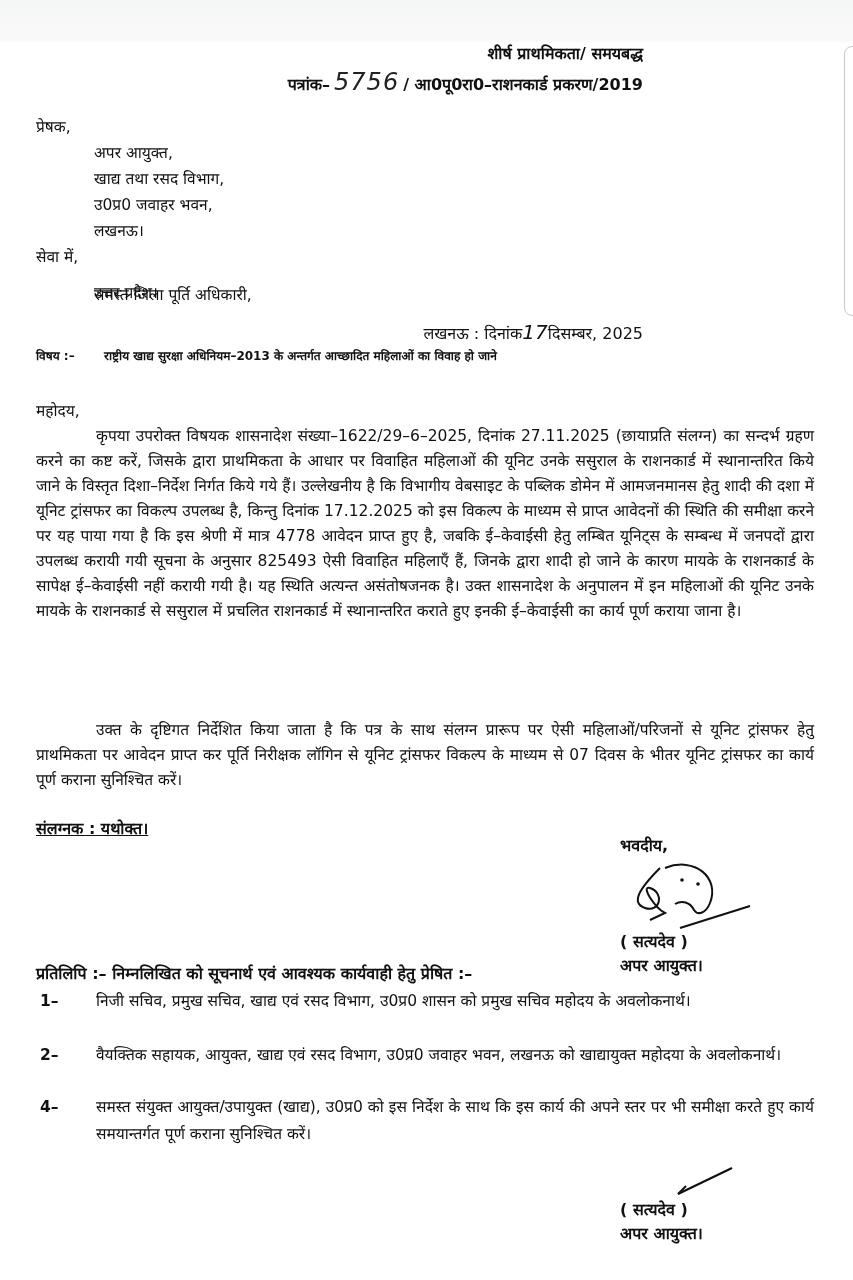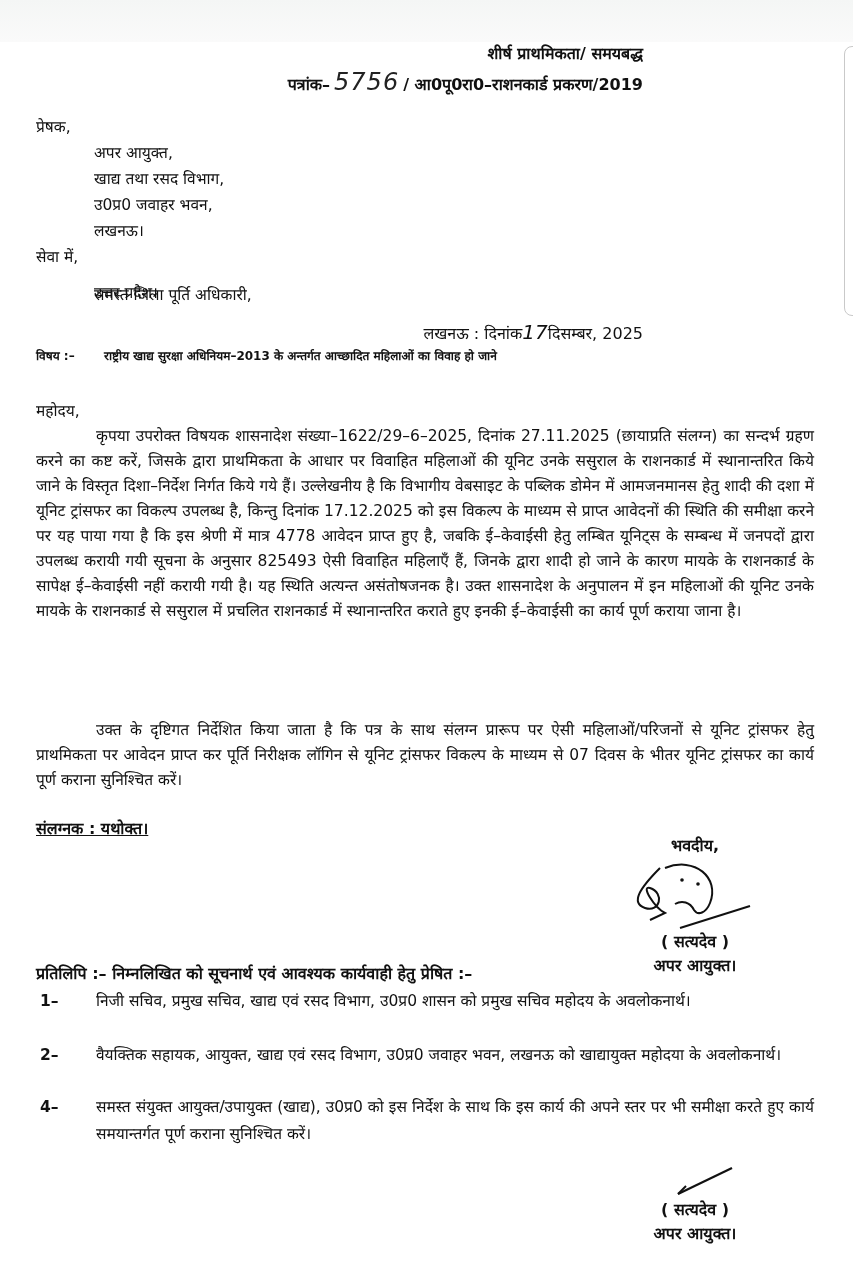--- a/index.html
+++ b/index.html
@@ -85,21 +85,20 @@
     .indent { text-indent: 60px; }
 
     .attachment {
       left: 36px; top: 775px;
       font-size: 16px; font-weight: bold;
       text-decoration: underline;
     }
 
     .sig-block {
       position: absolute;
-      text-align: center;
       font-size: 16px; font-weight: bold;
       line-height: 24px;
     }
 
     .cc-head {
       left: 36px; top: 920px;
       font-size: 16px; font-weight: bold;
     }
     .cc-item {
       position: absolute;

